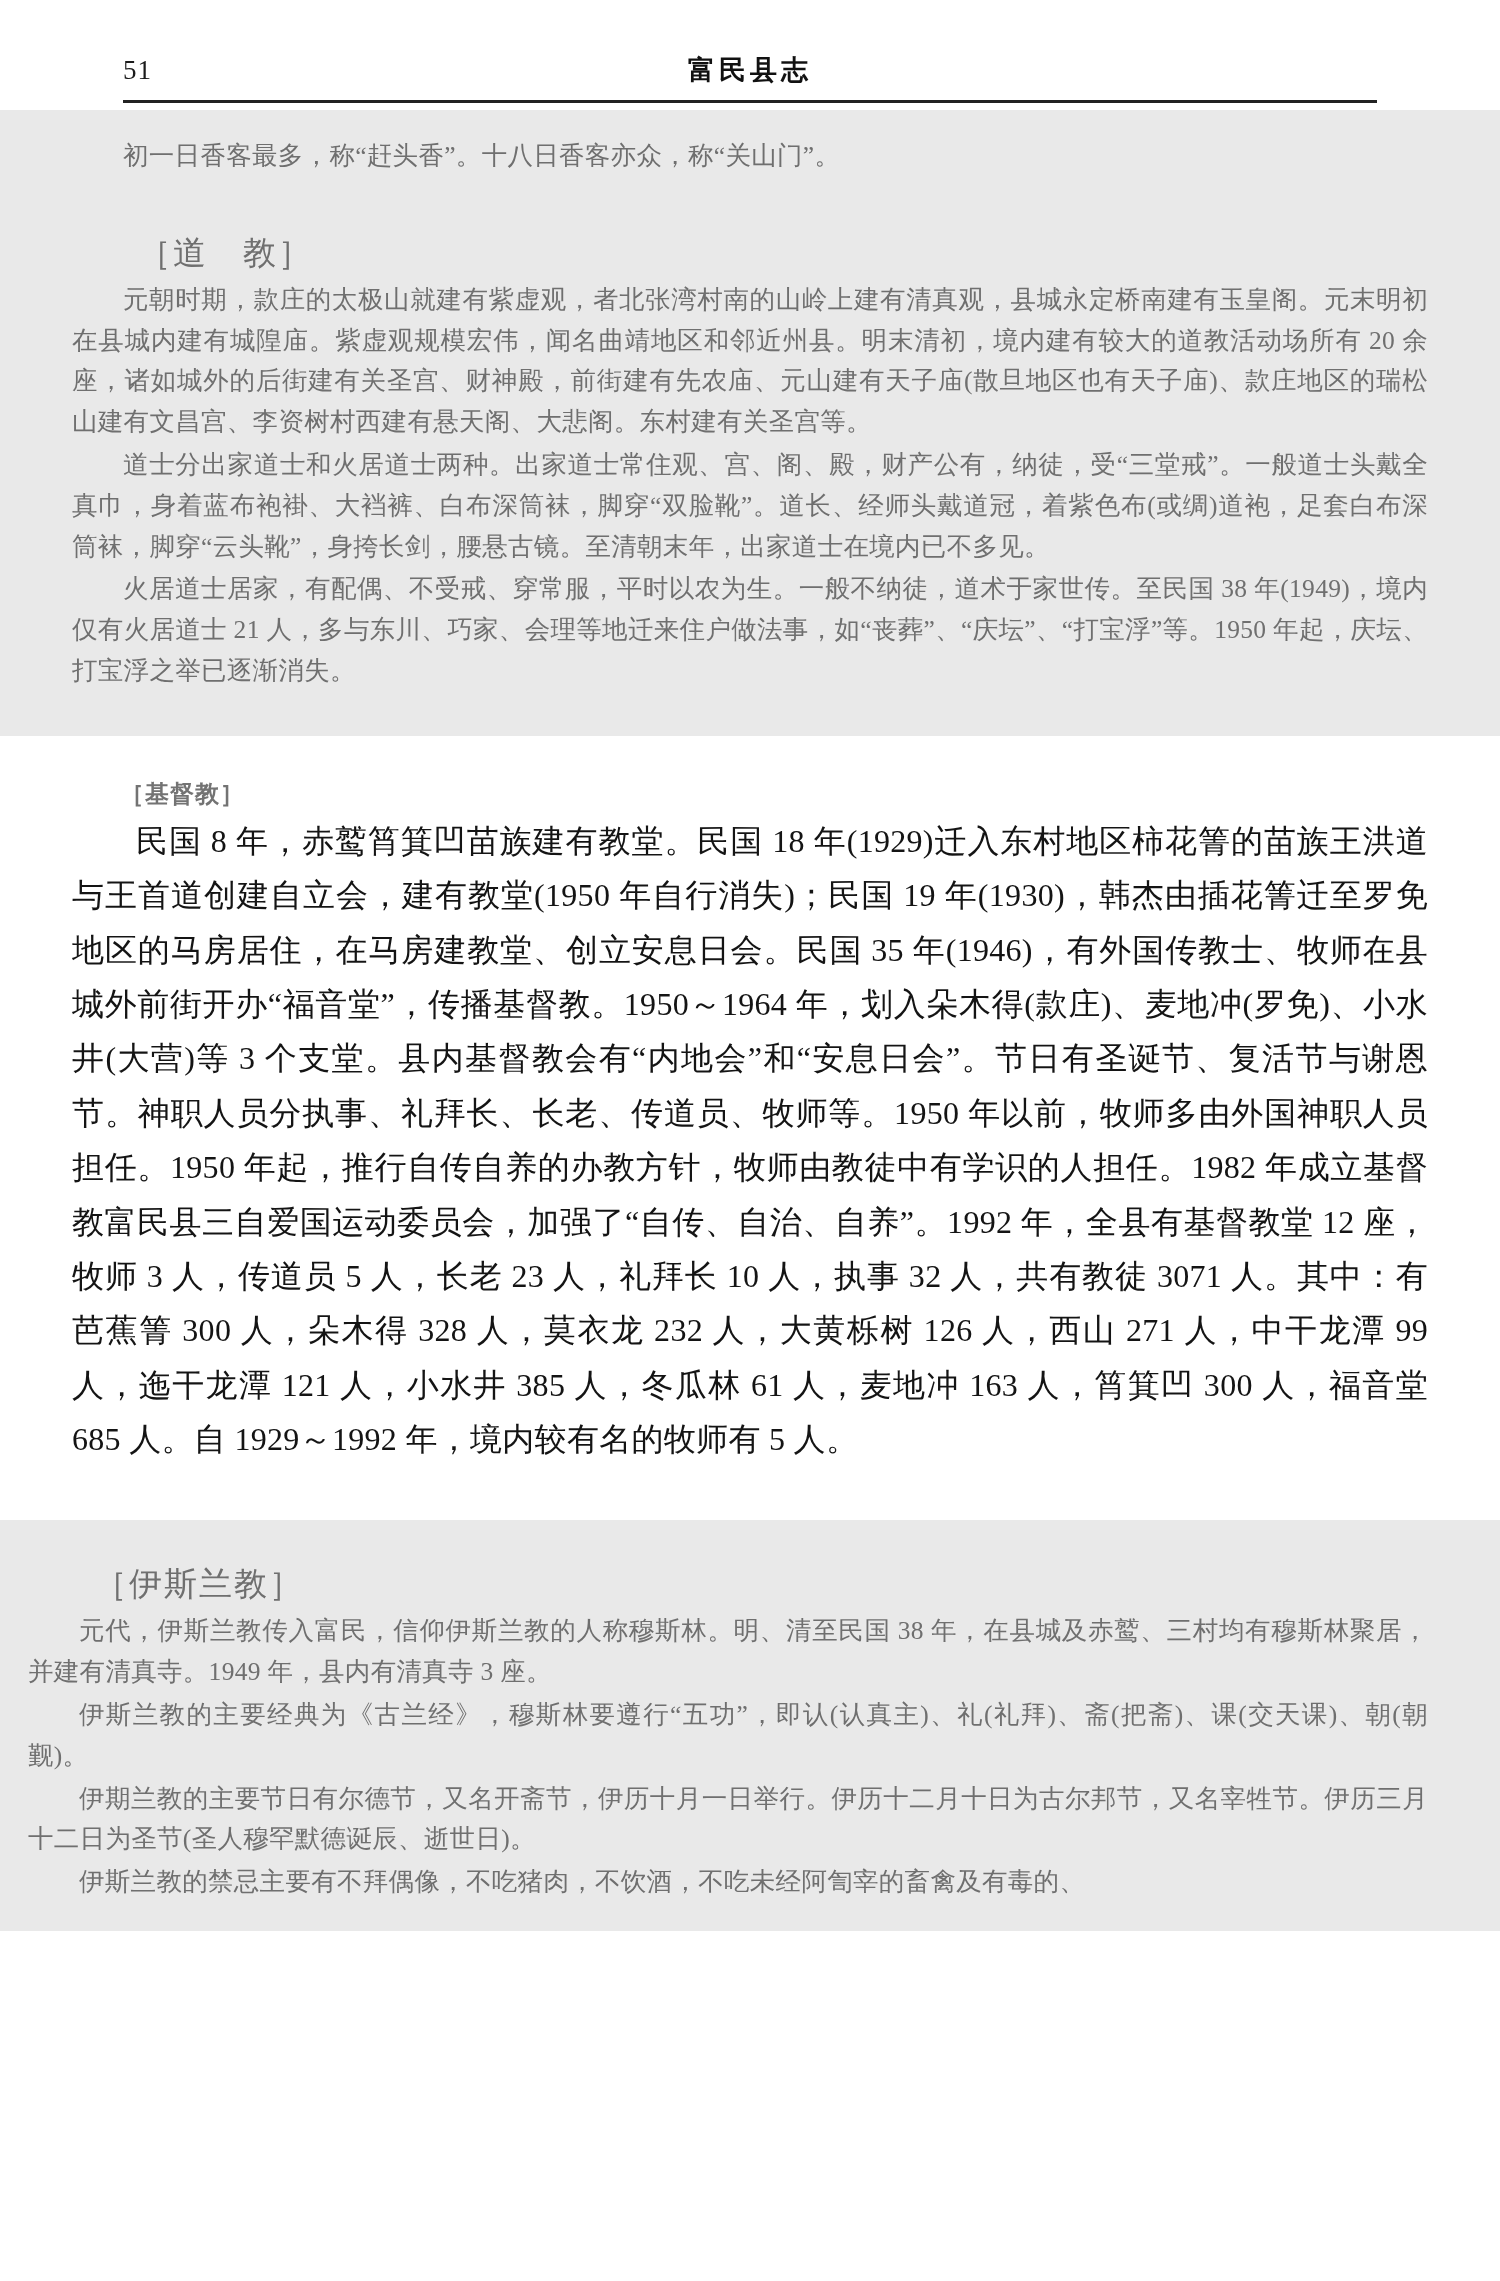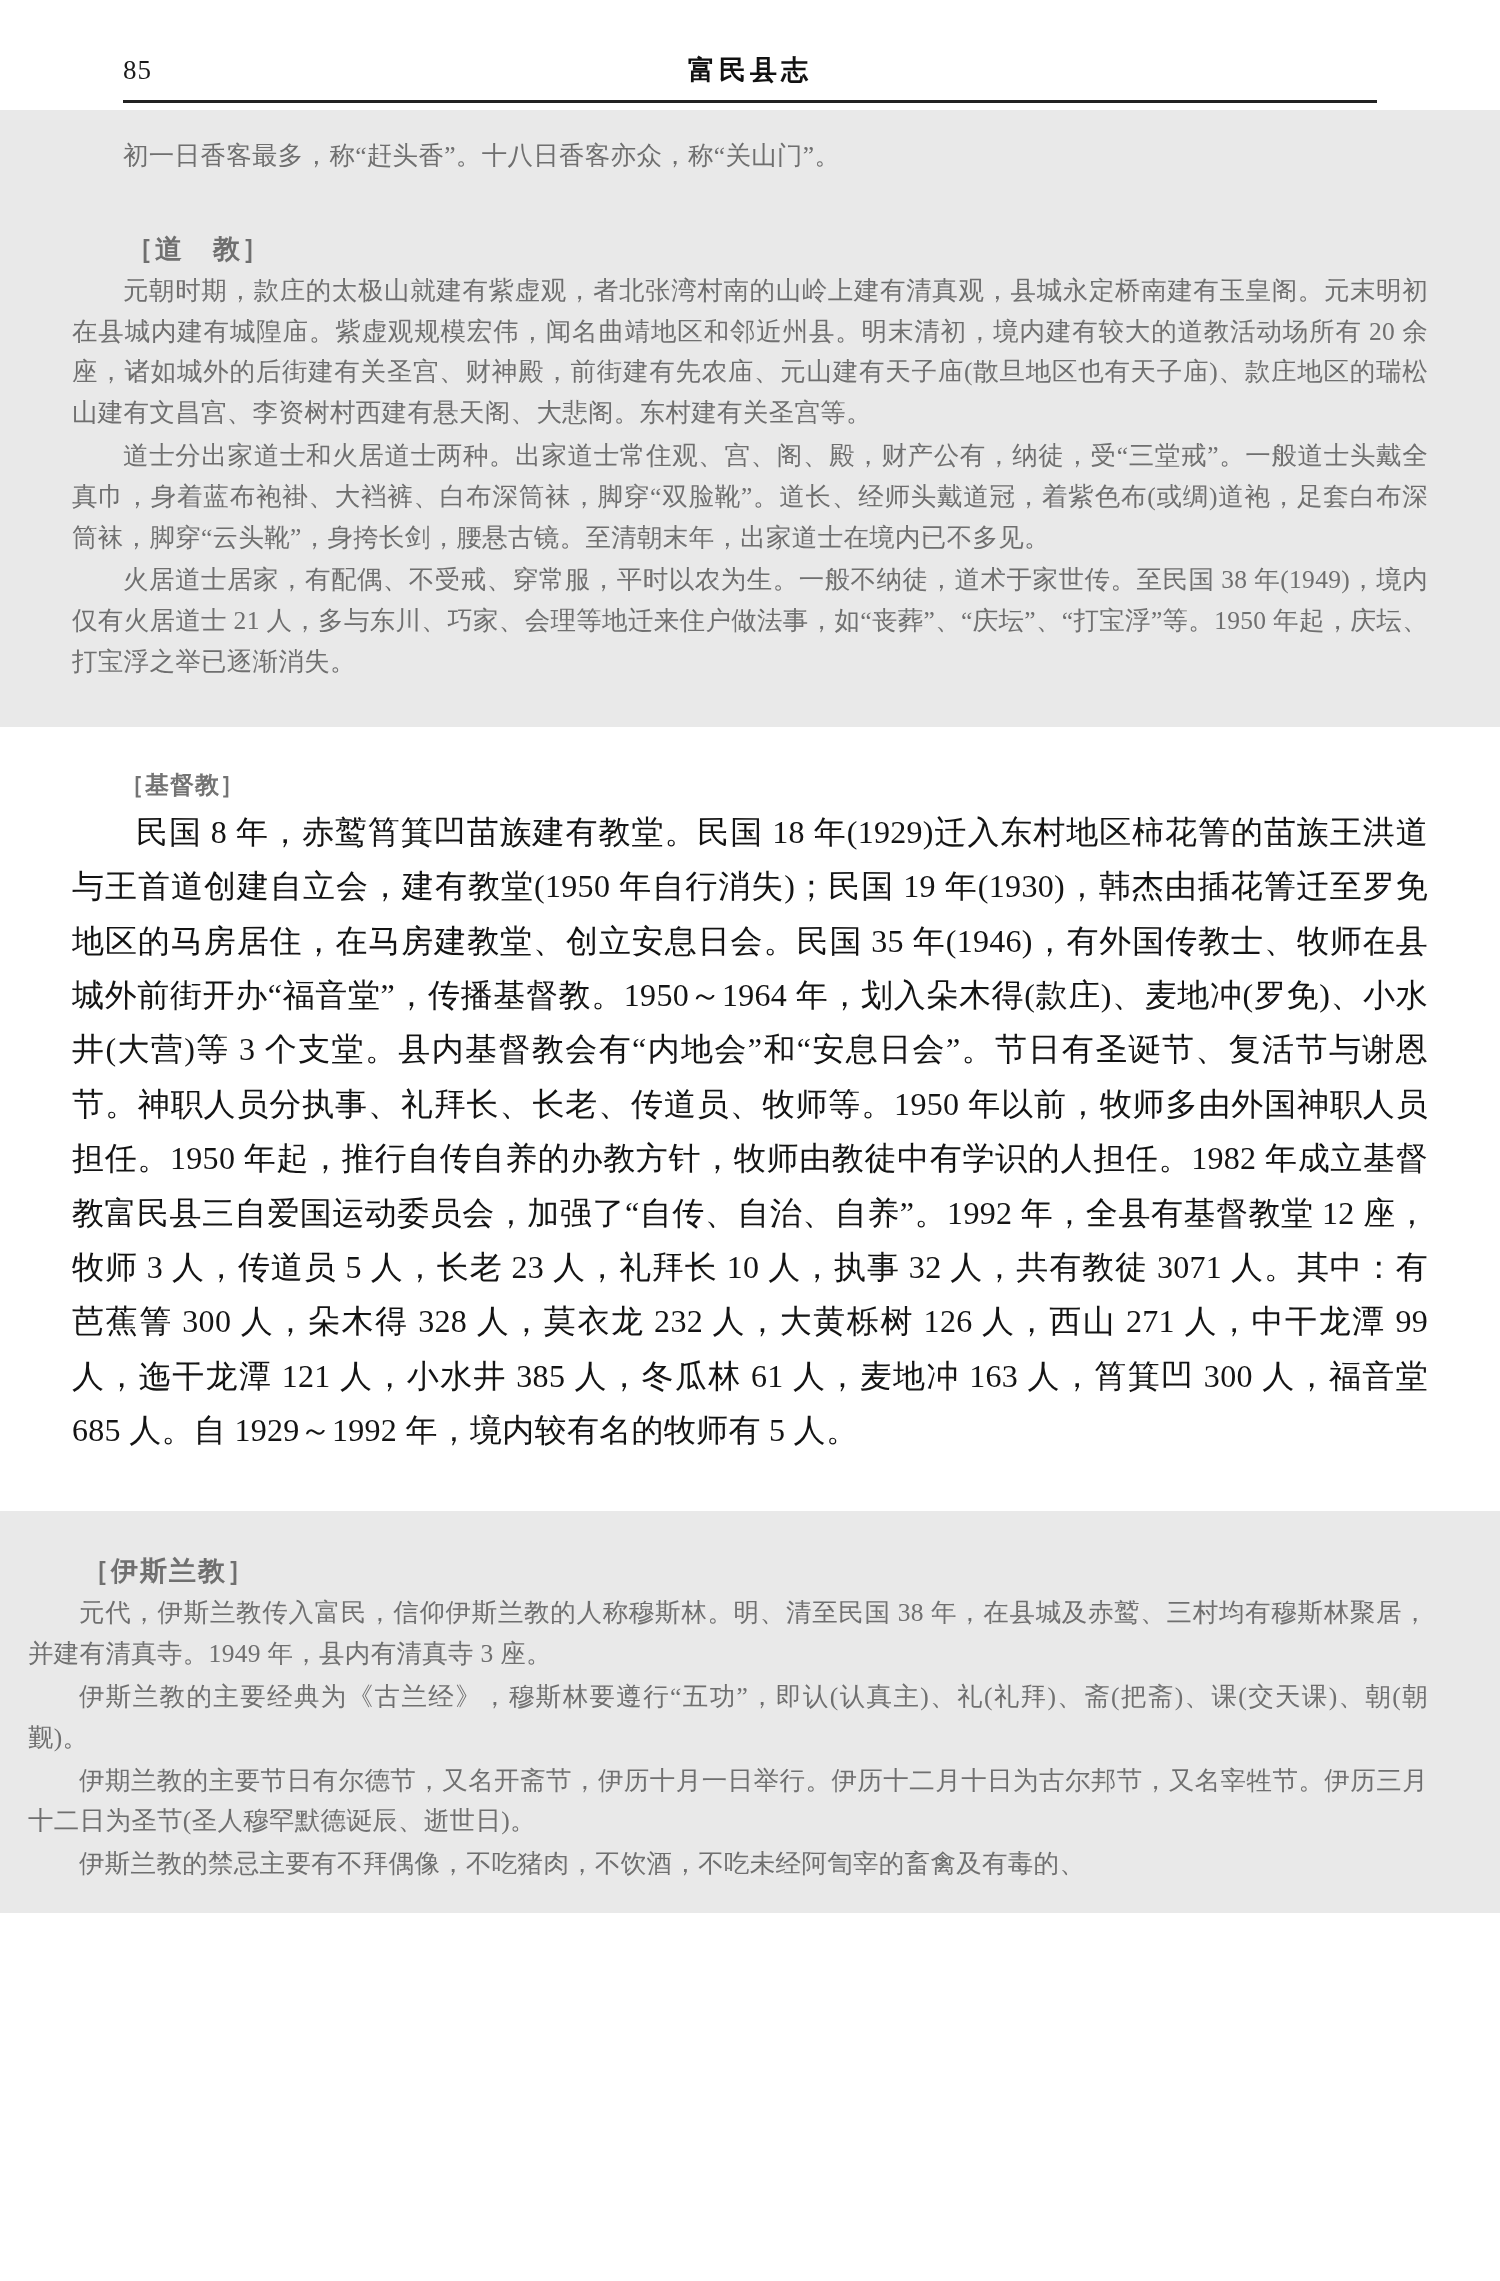--- a/index.html
+++ b/index.html
@@ -95,22 +95,22 @@
     font-size: 25.5px;
     line-height: 1.60;
   }
   .block.bright p.para {
     font-size: 32px;
     line-height: 1.70;
   }
 
   h3.subhead {
     margin: 0 0 4px 0;
-    font-size: 27px;
-    font-weight: bold;
+    font-size: 33px;
+    font-weight: normal;
     text-indent: 2em;
     letter-spacing: 2px;
   }
   .block.bright h3.subhead {
     font-size: 24px;
     font-weight: 700;
     color: #737373;
     letter-spacing: 1px;
   }
   .block.dim h3.subhead,
@@ -120,21 +120,21 @@
   .spacer-sm { height: 16px; }
   .spacer-md { height: 26px; }
 </style>
 </head>
 <body>
 
 <div class="page">
 
   <div class="header">
     <div class="header-inner">
-      <div class="folio">85</div>
+      <div class="folio">51</div>
       <div class="running-title">富民县志</div>
       <div class="rule"></div>
     </div>
   </div>
 
   <div class="block dim">
     <p class="para">初一日香客最多，称“赶头香”。十八日香客亦众，称“关山门”。</p>
   </div>
 
   <div class="block dim" style="padding-top:10px;">

